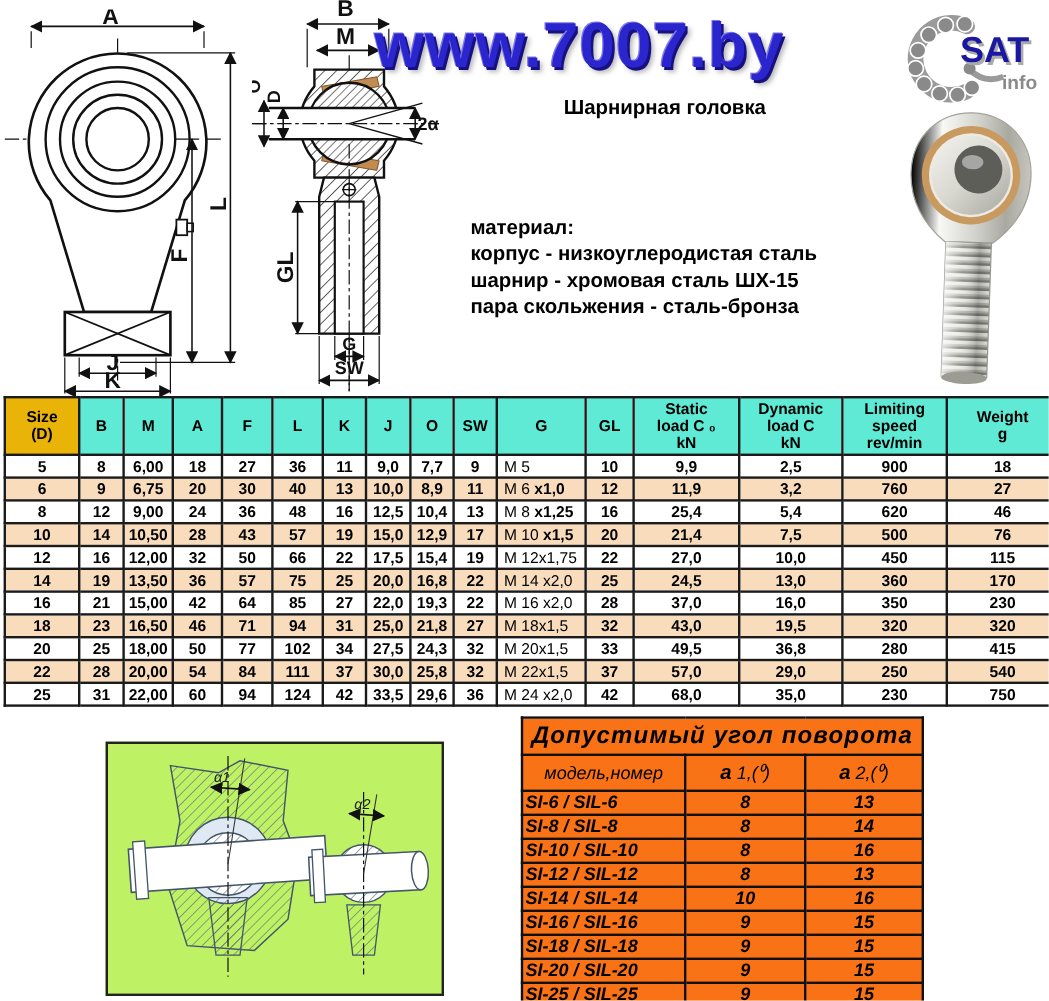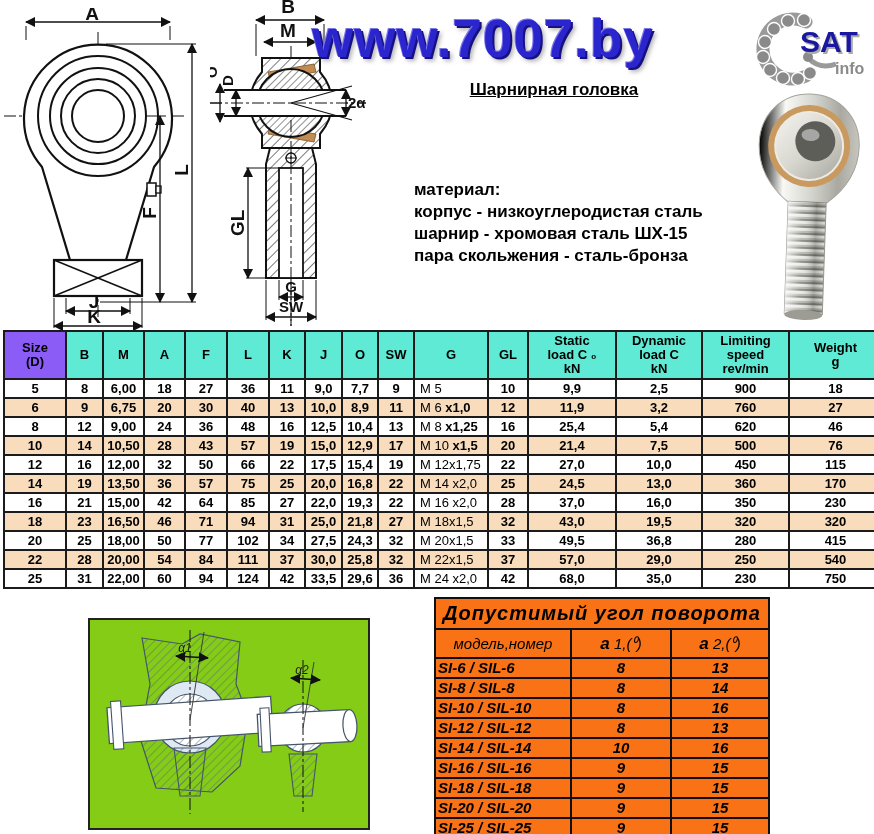--- a/index.html
+++ b/index.html
@@ -4,45 +4,45 @@
 <style>
   html,body{margin:0;padding:0;background:#fff;}
   #page{position:relative;width:874px;height:834px;background:#fff;overflow:hidden;
         font-family:"Liberation Sans",sans-serif;color:#000;}
   .abs{position:absolute;}
 
   
   #site-logo{left:312px;top:8px;width:442px;
       font-size:53px;font-weight:bold;letter-spacing:1px;color:#2b25cd;
       text-shadow:-1px -1px 0 #7d78e8, 2px 2px 0 #161080, 4px 4px 4px rgba(120,120,120,.55);}
-  #product-title{left:404px;top:80px;width:300px;text-align:center;font-size:17px;font-weight:bold;text-decoration:underline;}
+  #product-title{left:404px;top:80px;width:300px;text-align:center;font-size:17px;font-weight:bold;}
   #thread-info{left:400px;top:121px;font-size:17px;font-weight:bold;line-height:22px;}
-  #material-info{left:414px;top:179px;font-size:17px;font-weight:bold;line-height:22px;}
+  #material-info{left:392px;top:179px;font-size:17px;font-weight:bold;line-height:22px;}
 
   
   #dim-table{border-collapse:collapse;table-layout:fixed;width:869px;}
   #dim-table th,#dim-table td{border:2px solid #1b1b1b;text-align:center;font-size:13px;
       font-weight:bold;padding:0;height:17px;line-height:17px;overflow:hidden;background:#fff;}
   #dim-table th{background:#5eead4;height:46px;line-height:14px;vertical-align:middle;}
-  #dim-table th.size-h{background:#8b5cf6;}
+  #dim-table th.size-h{background:#eab308;}
   #dim-table tr.alt td{background:#f8dcbc;}
   #dim-table td.c-g{text-align:left;padding-left:5px;font-weight:normal;}
   .bld{font-weight:bold;}
 
   
   #angle-table{border-collapse:collapse;table-layout:fixed;width:334px;}
   #angle-table td{border:2px solid #101010;background:#f97316;font-size:15px;font-style:italic;
       font-weight:bold;height:18px;line-height:18px;text-align:center;padding:0;overflow:hidden;}
   #angle-table td.at-title{font-size:20px;height:29px;line-height:29px;letter-spacing:1px;}
   #angle-table td.at-h{font-weight:normal;font-size:15px;height:27px;line-height:27px;}
   #angle-table td.at-h .bld{font-size:17px;}
   #angle-table td.at-model{text-align:left;padding-left:2px;}
 
   
-  #angle-box{left:88px;top:618px;width:278px;height:208px;background:#84cc16;border:2px solid #222;}
+  #angle-box{left:88px;top:618px;width:278px;height:208px;background:#bef264;border:2px solid #222;}
 
   
   .cl{stroke:#111;stroke-width:1;stroke-dasharray:12 3 3 3;fill:none;}
   .dim{stroke:#111;stroke-width:1.3;fill:none;}
   .ext{stroke:#111;stroke-width:1;fill:none;}
   .lbl{font-family:"Liberation Sans",sans-serif;font-weight:bold;font-size:19px;fill:#111;}
   .lbl-s{font-size:15px;}
   .lbl-i{font-family:"Liberation Sans",sans-serif;font-style:italic;font-size:12px;fill:#222;}
 </style>
 </head>

